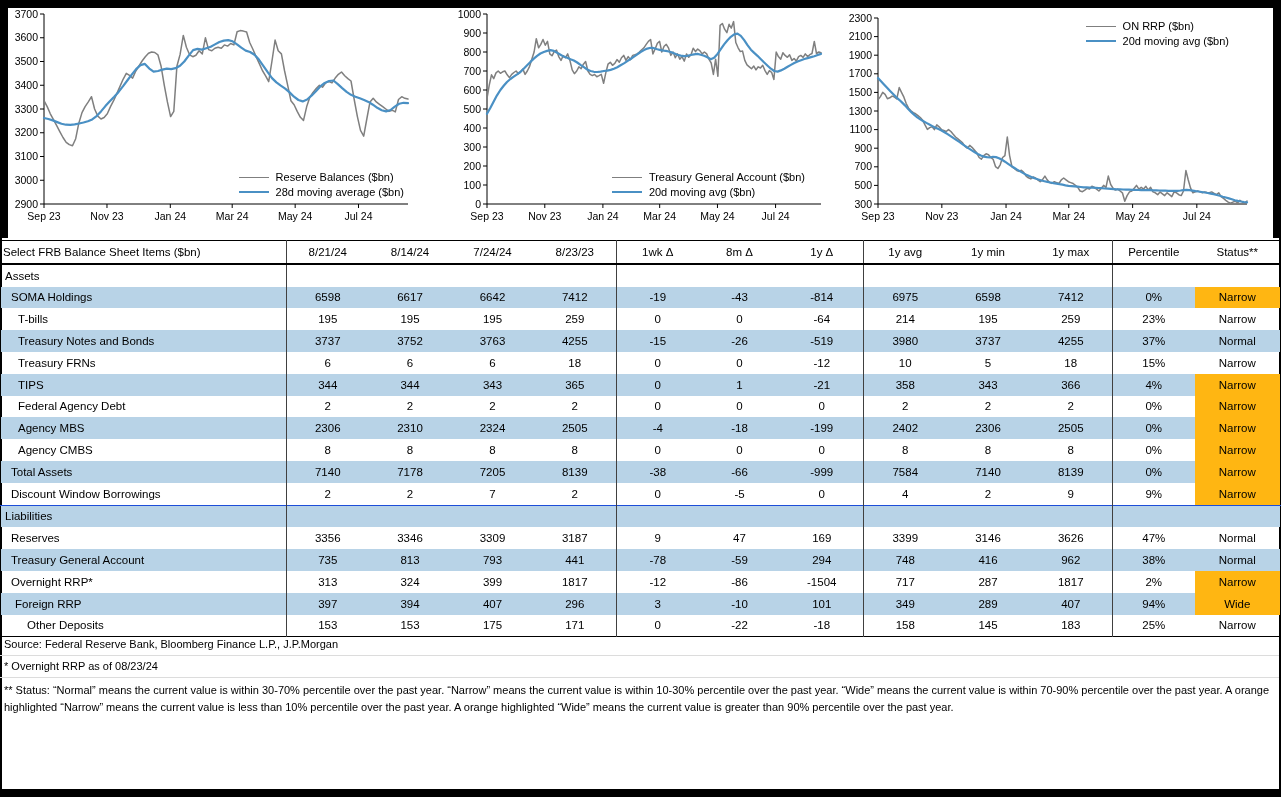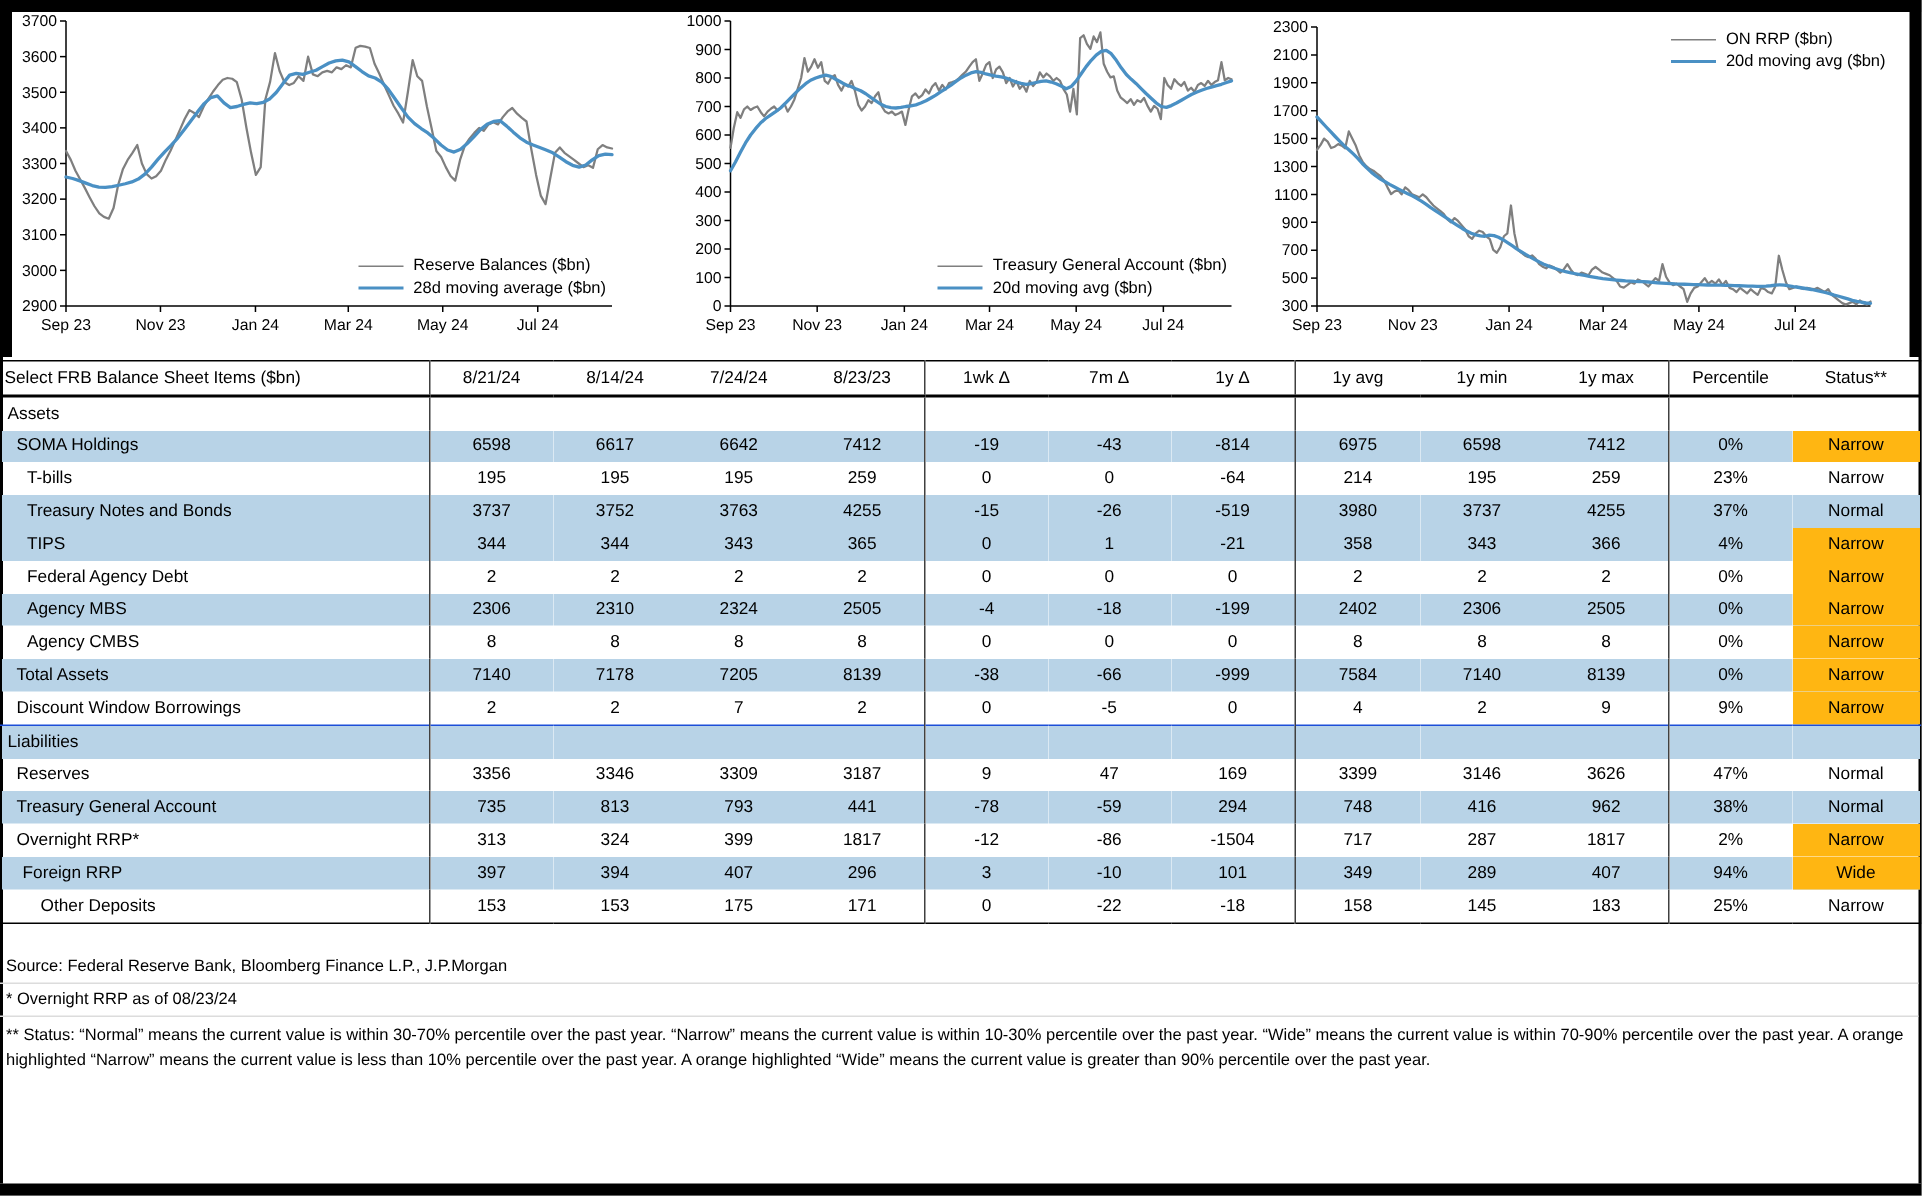--- a/index.html
+++ b/index.html
@@ -18,22 +18,22 @@
   .chart svg text{font-family:"Liberation Sans","DejaVu Sans",sans-serif;font-size:10.5px;fill:#000;}
   .c1{left:8px;width:424px;height:230px;}
   .c2{left:443px;width:390px;height:230px;}
   .c3{left:836px;width:437px;height:230px;}
 
   .legend{position:absolute;display:flex;flex-direction:column;gap:3px;background:transparent;}
   .legend-row{display:flex;align-items:center;gap:7px;white-space:nowrap;}
   .legend-swatch{display:inline-block;width:30px;height:0;border-top-style:solid;}
   .legend-label{font-size:11px;}
   .legend-br1{right:28px;bottom:40px;}
-  .legend-br2{right:15px;bottom:40px;}
-  .legend-tr3{right:16px;top:12px;justify-content:space-between;}
+  .legend-br2{right:28px;bottom:40px;}
+  .legend-tr3{right:44px;top:12px;justify-content:space-between;}
 
   table.bs{position:absolute;left:0;top:240px;width:1281px;border-collapse:collapse;table-layout:fixed;
            font-size:11.5px;border:1px solid #000;}
   table.bs td,table.bs th{padding:0 2px;height:21.8px;font-weight:normal;overflow:hidden;white-space:nowrap;}
   table.bs thead th{border-bottom:2px solid #000;}
   th.title{text-align:left;padding-left:4px;}
   .num,.pct,.status,th.colhead{text-align:center;}
   .shade{background:#b8d3e7;}
   .section td{font-weight:bold;}
   .div-l{border-left:1px solid #404040;}
@@ -228,21 +228,21 @@
         <col style="width:86px">
     </colgroup>
     <thead>
       <tr>
         <th class="title">Select FRB Balance Sheet Items ($bn)</th>
       <th class="colhead div-l">8/21/24</th>
           <th class="colhead">8/14/24</th>
           <th class="colhead">7/24/24</th>
           <th class="colhead">8/23/23</th>
           <th class="colhead div-l">1wk Δ</th>
-          <th class="colhead">7m Δ</th>
+          <th class="colhead">8m Δ</th>
           <th class="colhead">1y Δ</th>
           <th class="colhead div-l">1y avg</th>
           <th class="colhead">1y min</th>
           <th class="colhead">1y max</th>
           <th class="colhead div-l">Percentile</th>
           <th class="colhead">Status**</th>
         </tr>
     </thead>
     <tbody>
         <tr class="section">
@@ -298,20 +298,35 @@
           <td class="num">4255</td>
           <td class="num div-l">-15</td>
           <td class="num">-26</td>
           <td class="num">-519</td>
           <td class="num div-l">3980</td>
           <td class="num">3737</td>
           <td class="num">4255</td>
           <td class="pct div-l">37%</td>
           <td class="status">Normal</td>
         </tr>
+        <tr>
+          <td class="label" style="padding-left: 17px;">Treasury FRNs</td>
+          <td class="num div-l">6</td>
+          <td class="num">6</td>
+          <td class="num">6</td>
+          <td class="num">18</td>
+          <td class="num div-l">0</td>
+          <td class="num">0</td>
+          <td class="num">-12</td>
+          <td class="num div-l">10</td>
+          <td class="num">5</td>
+          <td class="num">18</td>
+          <td class="pct div-l">15%</td>
+          <td class="status">Narrow</td>
+        </tr>
         <tr class="shade">
           <td class="label" style="padding-left: 17px;">TIPS</td>
           <td class="num div-l">344</td>
           <td class="num">344</td>
           <td class="num">343</td>
           <td class="num">365</td>
           <td class="num div-l">0</td>
           <td class="num">1</td>
           <td class="num">-21</td>
           <td class="num div-l">358</td>

